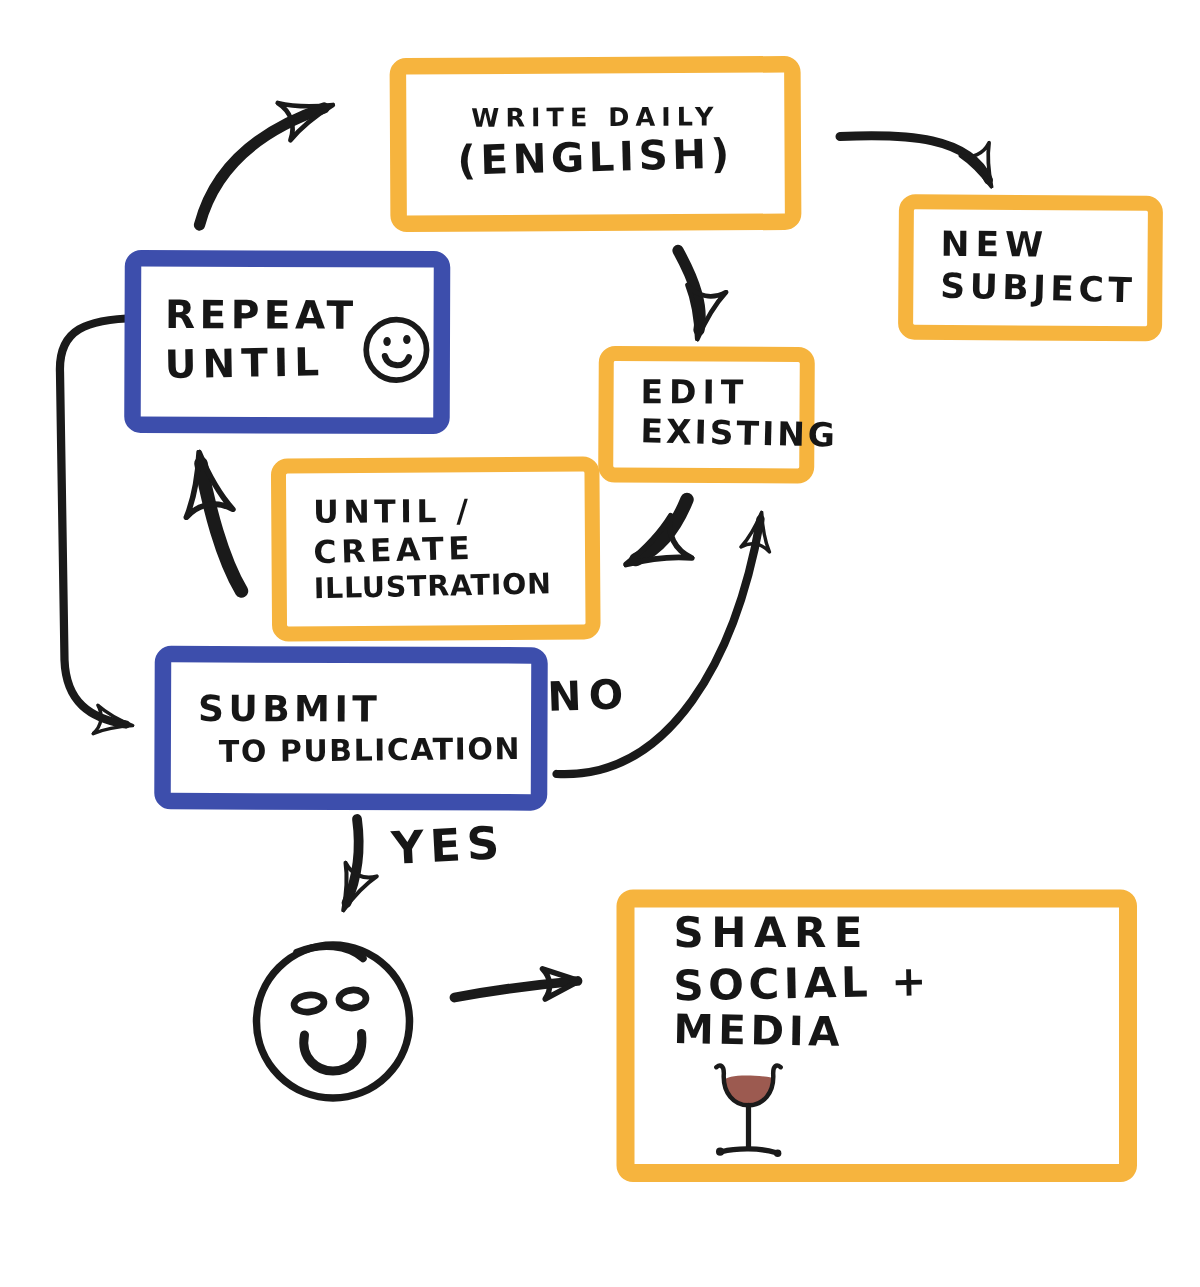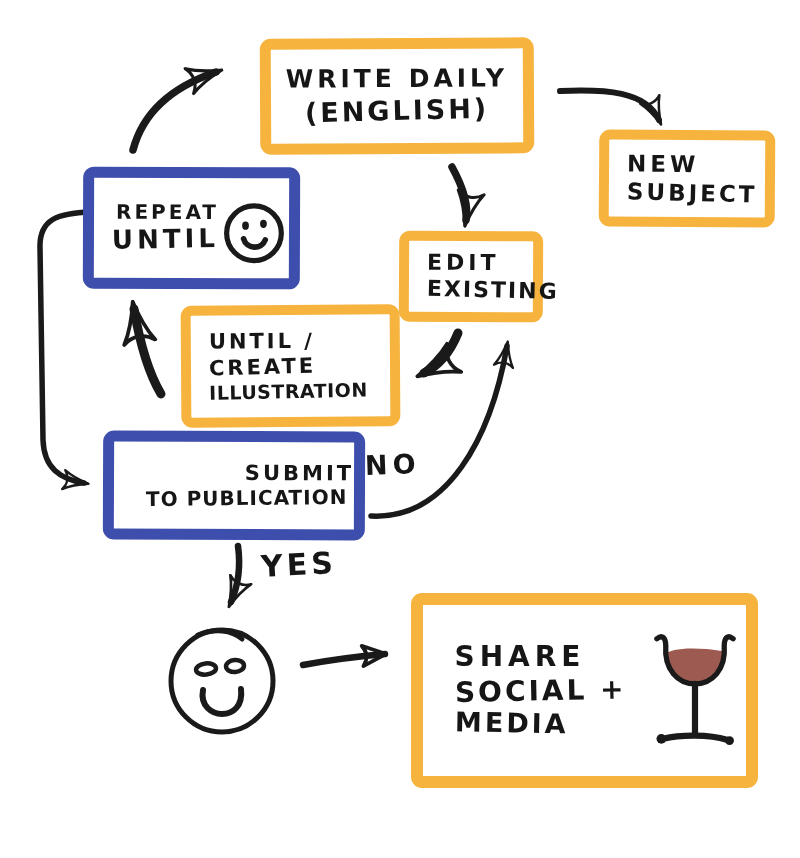--- a/index.html
+++ b/index.html
@@ -45,32 +45,32 @@
     <path d="M 452 167 C 463 187 469 204 466 220" stroke-width="7.5" marker-end="url(#ah)"></path>
     <path d="M 458 333 C 449 355 438 366 424 373" stroke-width="9" marker-end="url(#ah)"></path>
     <path d="M 161 394 C 148 372 139 338 134 309" stroke-width="9" marker-end="url(#ah)"></path>
     <path d="M 91 212 C 58 213 39 219 40 248 L 43 440 C 44 468 60 479 84 483" stroke-width="5.5" marker-end="url(#ah)"></path>
     <path d="M 371 516 C 447 520 491 438 507 346" stroke-width="5.5" marker-end="url(#ah)"></path>
     <path d="M 238 546 C 241 568 238 586 231 602" stroke-width="6.5" marker-end="url(#ah)"></path>
     <path d="M 303 665 C 335 659 362 656 385 654" stroke-width="6.5" marker-end="url(#ahOpen)"></path>
   </svg>
 
   <div class="box yellow" style="left:260px;top:38px;width:274px;height:116px;border-width:11px;transform:rotate(-0.3deg);">
-    <div class="line c" style="font-size:25px;letter-spacing:4px;">WRITE DAILY</div>
+    <div class="line c" style="font-size:17px;letter-spacing:4px;">WRITE DAILY</div>
     <div class="line c rot-l" style="font-size:27px;letter-spacing:3px;">(ENGLISH)</div>
   </div>
 
   <div class="box yellow" style="left:599px;top:130px;width:176px;height:97px;padding-left:18px;transform:rotate(0.4deg);">
     <div class="line" style="font-size:23px;letter-spacing:4px;">NEW</div>
     <div class="line rot-r" style="font-size:23px;letter-spacing:3px;">SUBJECT</div>
   </div>
 
   <div class="box blue" style="left:83px;top:167px;width:217px;height:122px;flex-direction:row;align-items:center;padding-left:16px;transform:rotate(0.2deg);">
     <div style="display:flex;flex-direction:column;">
-      <div class="line" style="font-size:20px;letter-spacing:3px;text-align:right;">REPEAT</div>
+      <div class="line" style="font-size:26px;letter-spacing:3px;text-align:right;">REPEAT</div>
       <div class="line rot-l" style="font-size:26px;letter-spacing:4px;">UNTIL</div>
     </div>
     <svg class="face-svg" width="66" height="66" viewBox="0 0 70 70" style="margin-left:2px;margin-top:10px;">
       <circle cx="35" cy="35" r="29" fill="none" stroke="#1a1a1a" stroke-width="5.5"></circle>
       <ellipse cx="26" cy="27" rx="3.6" ry="4.4" fill="#1a1a1a"></ellipse>
       <ellipse cx="45" cy="25" rx="3.6" ry="4.4" fill="#1a1a1a"></ellipse>
       <path d="M24,41 C27,52 43,53 47,42" fill="none" stroke="#1a1a1a" stroke-width="6" stroke-linecap="round"></path>
     </svg>
   </div>
 
@@ -79,36 +79,36 @@
     <div class="line rot-r" style="font-size:22px;letter-spacing:2px;">EXISTING</div>
   </div>
 
   <div class="box yellow" style="left:181px;top:305px;width:219px;height:122px;padding-left:18px;transform:rotate(-0.4deg);">
     <div class="line" style="font-size:21px;letter-spacing:3px;">UNTIL /</div>
     <div class="line rot-l" style="font-size:21px;letter-spacing:3px;">CREATE</div>
     <div class="line" style="font-size:19px;letter-spacing:0.5px;transform:rotate(-0.8deg);">ILLUSTRATION</div>
   </div>
 
   <div class="box blue" style="left:103px;top:431px;width:262px;height:109px;padding-left:18px;transform:rotate(0.2deg);">
-    <div class="line" style="font-size:21px;letter-spacing:3px;text-align:right;">SUBMIT</div>
+    <div class="line" style="font-size:24px;letter-spacing:3px;">SUBMIT</div>
     <div class="line" style="font-size:20px;letter-spacing:1px;padding-left:14px;transform:rotate(-0.8deg);">TO PUBLICATION</div>
   </div>
 
   <div class="edge-label" style="left:365px;top:449px;font-size:27px;letter-spacing:5px;transform:rotate(-2deg);">NO</div>
   <div class="edge-label" style="left:261px;top:547px;font-size:30px;letter-spacing:4px;transform:rotate(-3deg);">YES</div>
 
   <svg class="face-svg" width="120" height="116" viewBox="0 0 120 116" style="position:absolute;left:162px;top:622px;">
     <circle cx="60" cy="59" r="51" fill="#ffffff" stroke="#1a1a1a" stroke-width="5"></circle>
     <path d="M36,13 C52,6 70,8 80,17" fill="none" stroke="#1a1a1a" stroke-width="5" stroke-linecap="round"></path>
     <ellipse cx="44" cy="47" rx="10" ry="5.6" fill="none" stroke="#1a1a1a" stroke-width="4.5" transform="rotate(-6 44 47)"></ellipse>
     <ellipse cx="73" cy="44" rx="9" ry="6" fill="none" stroke="#1a1a1a" stroke-width="4.5" transform="rotate(-4 73 44)"></ellipse>
     <path d="M41,68 C38,84 50,92 60,92 C71,92 81,84 79,67" fill="none" stroke="#1a1a1a" stroke-width="6" stroke-linecap="round"></path>
   </svg>
 
-  <div class="box yellow" style="left:411px;top:593px;width:347px;height:195px;border-width:12px;flex-direction:row;align-items:center;padding-left:26px;">
+  <div class="box yellow" style="left:411px;top:593px;width:347px;height:195px;border-width:12px;flex-direction:column;padding-left:26px;">
     <div style="display:flex;flex-direction:column;width:190px;">
       <div class="line" style="font-size:28px;letter-spacing:5px;">SHARE</div>
       <div class="line rot-l" style="font-size:28px;letter-spacing:3px;">SOCIAL +</div>
       <div class="line" style="font-size:27px;letter-spacing:3px;transform:rotate(1deg);">MEDIA</div>
     </div>
     <svg class="glass-svg" width="92" height="124" viewBox="0 0 100 140" style="margin-left:4px;">
       <path d="M18,28 C20,23 45,19 82,25 L80,36 C74,53 62,61 50,61 C36,61 23,49 19,36 Z" fill="#9C5A50" stroke="none"></path>
       <path d="M7,11 C13,6 17,10 17,19 C15,46 31,62 50,62 C69,62 85,46 83,19 C83,10 87,6 93,11" fill="none" stroke="#1a1a1a" stroke-width="6" stroke-linecap="round"></path>
       <path d="M50,62 L50,118" stroke="#1a1a1a" stroke-width="7" stroke-linecap="round"></path>
       <path d="M14,124 C34,119 66,119 86,125" fill="none" stroke="#1a1a1a" stroke-width="7" stroke-linecap="round"></path>

